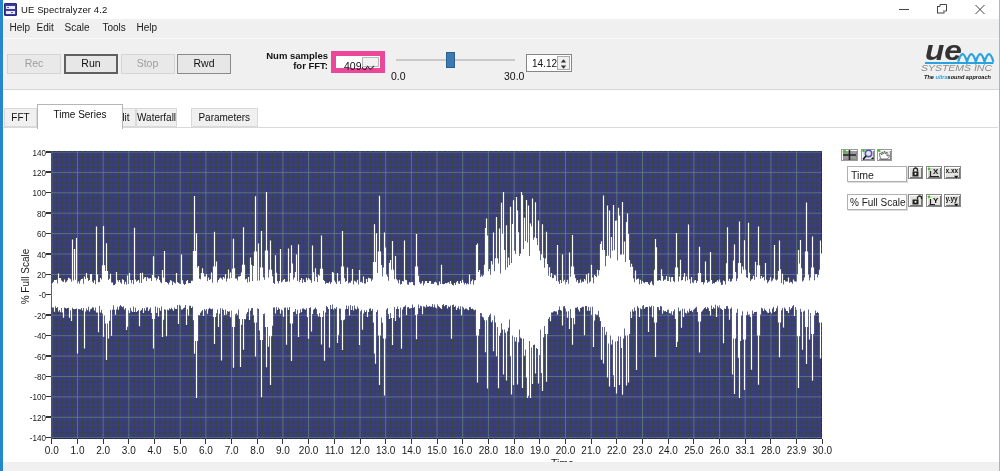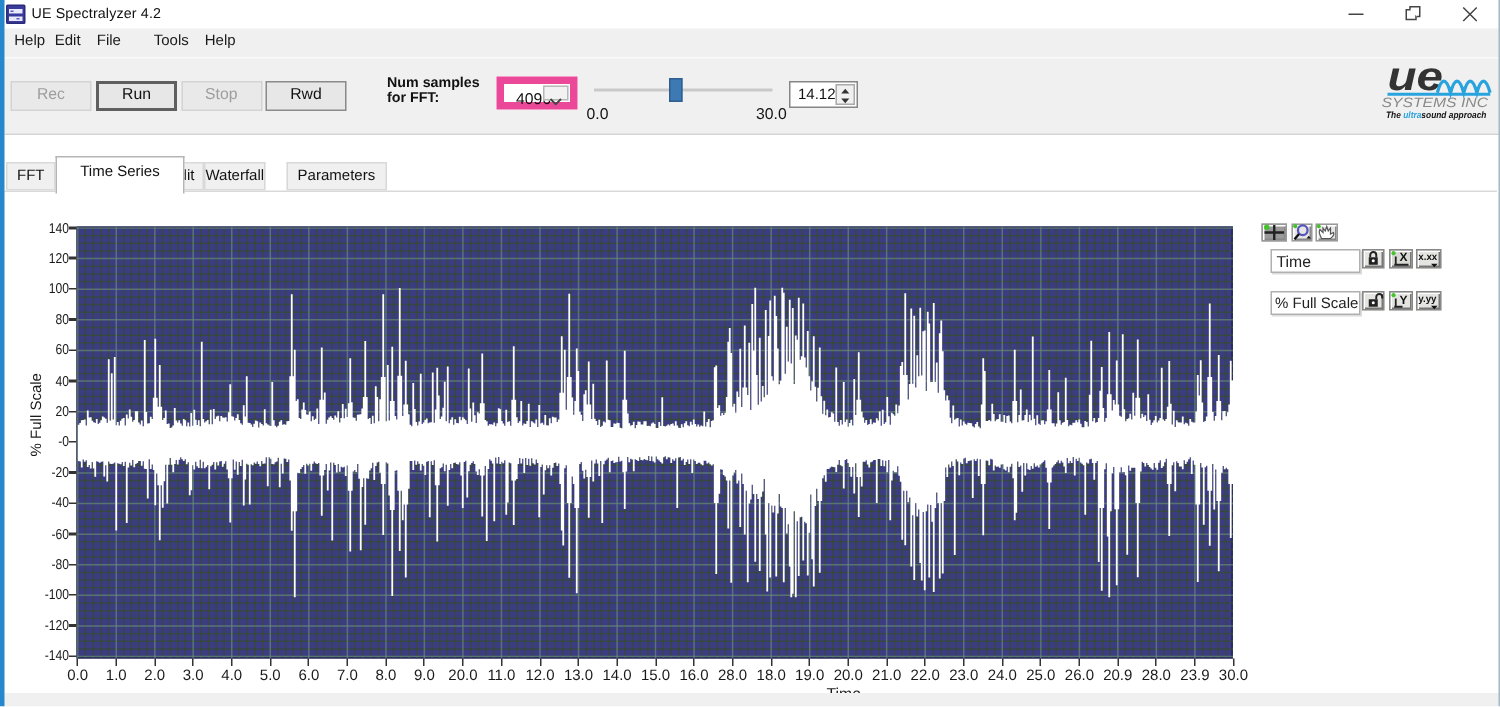--- a/index.html
+++ b/index.html
@@ -11,21 +11,21 @@
 #title{left:21px;top:3.5px;font-size:9.5px;color:#111;letter-spacing:.1px}
 #appicon{left:4px;top:3px;width:13px;height:13px;background:#3a3a9a;border:1px solid #2a2a7a;border-radius:1px}
 #appicon i{position:absolute;background:#e8e8ff}
 #menubar{left:2.5px;top:19px;width:997.5px;height:18.5px;background:#f0f0f0;font-size:10px;color:#1a1a1a}
 #menubar span{position:absolute;top:3px}
 #toolbar{left:2.5px;top:37.5px;width:997.5px;height:52.5px;background:#f0f0f0;border-top:1px solid #fafafa;border-bottom:1px solid #d5d5d5}
 
 .tbtn{top:54px;height:19.5px;width:54px;background:#e9e9e9;border:1px solid #d4d4d4;font-size:10.5px;text-align:center;line-height:17px;color:#9d9d9d}
 .tbtn.en{color:#111;border:1px solid #8a8a8a;background:#e7e7e7}
 .tbtn.focus{border:2px solid #5f5f5f;line-height:15px}
-#numlbl{left:258px;top:51px;width:70px;text-align:left;font-weight:bold;font-size:9.5px;line-height:9.5px;color:#111}
+#numlbl{left:258px;top:51px;width:70px;text-align:right;font-weight:bold;font-size:9.5px;line-height:9.5px;color:#111}
 #combo{left:331px;top:51px;width:54px;height:22px;background:#fff;border:5px solid #ec4899}
 #combo .txt{position:absolute;left:8px;top:4px;font-size:10.5px;color:#111}
 #combo .dd{position:absolute;right:1px;top:1px;bottom:1px;width:17px;background:#f2f2f2;border:1px solid #b8b8b8}
 #slider-track{left:396px;top:58.5px;width:119px;height:2px;background:#c9c9c9}
 #slider-thumb{left:446px;top:52px;width:9px;height:16px;background:#3d79b3;border:1px solid #2f5f8f}
 #sl0{left:391px;top:70px;font-size:10.5px;color:#111}
 #sl30{left:504px;top:70px;font-size:10.5px;color:#111}
 #spin{left:526px;top:54px;width:46px;height:18px;background:#fff;border:1px solid #868686}
 #spin .txt{position:absolute;left:5px;top:3px;font-size:10px;color:#111}
 #spin .ud{position:absolute;right:1px;top:1px;bottom:1px;width:13px;background:#f0f0f0;border:1px solid #aaa;text-align:center}
@@ -59,21 +59,21 @@
 
 <svg class="abs" style="left:880px;top:0" width="120" height="19">
  <line x1="19" y1="9.5" x2="29" y2="9.5" stroke="#444" stroke-width="1"></line>
  <rect x="57.5" y="6.5" width="6.5" height="6.5" fill="none" stroke="#444" stroke-width="1"></rect>
  <path d="M60 6.5V4.5H66.5V11H64.5" fill="#fff" stroke="#444" stroke-width="1"></path>
  <path d="M95.5 5 L104.5 14 M104.5 5 L95.5 14" stroke="#444" stroke-width="1"></path>
 </svg>
 <div class="abs" id="menubar">
  <span style="left:7px">Help</span>
     <span style="left:34px">Edit</span>
- <span style="left:62px">File</span>
+ <span style="left:62px">Scale</span>
     <span style="left:100px">Tools</span>
  <span style="left:134px">Help</span>
 </div>
 <div class="abs" id="toolbar"></div>
 <div class="abs tbtn" style="left:7px">Rec</div>
 <div class="abs tbtn en focus" style="left:64px">Run</div>
 <div class="abs tbtn" style="left:120.5px">Stop</div>
 <div class="abs tbtn en" style="left:177px">Rwd</div>
 <div class="abs" id="numlbl">Num samples<br>for FFT:</div>
 <div class="abs" id="combo">
@@ -195,21 +195,21 @@
 <div class="xl" style="left:602.8px">22.0</div>
 <div class="xtick" style="left:616.3px"></div>
 <div class="xl" style="left:628.5px">23.0</div>
 <div class="xtick" style="left:642.0px"></div>
 <div class="xl" style="left:654.2px">24.0</div>
 <div class="xtick" style="left:667.7px"></div>
 <div class="xl" style="left:679.9px">25.0</div>
 <div class="xtick" style="left:693.4px"></div>
 <div class="xl" style="left:705.6px">26.0</div>
 <div class="xtick" style="left:719.1px"></div>
-<div class="xl" style="left:731.2px">20.9</div>
+<div class="xl" style="left:731.2px">33.1</div>
 <div class="xtick" style="left:744.7px"></div>
 <div class="xl" style="left:756.9px">28.0</div>
 <div class="xtick" style="left:770.4px"></div>
 <div class="xl" style="left:782.6px">23.9</div>
 <div class="xtick" style="left:796.1px"></div>
 <div class="xl" style="left:808.3px">30.0</div>
 <div class="xtick" style="left:821.8px"></div>
 <div class="abs" id="ytitle">% Full Scale</div>
 <div class="abs" id="xtitle">Time</div>
 <div class="abs" id="bottomstrip"></div>

